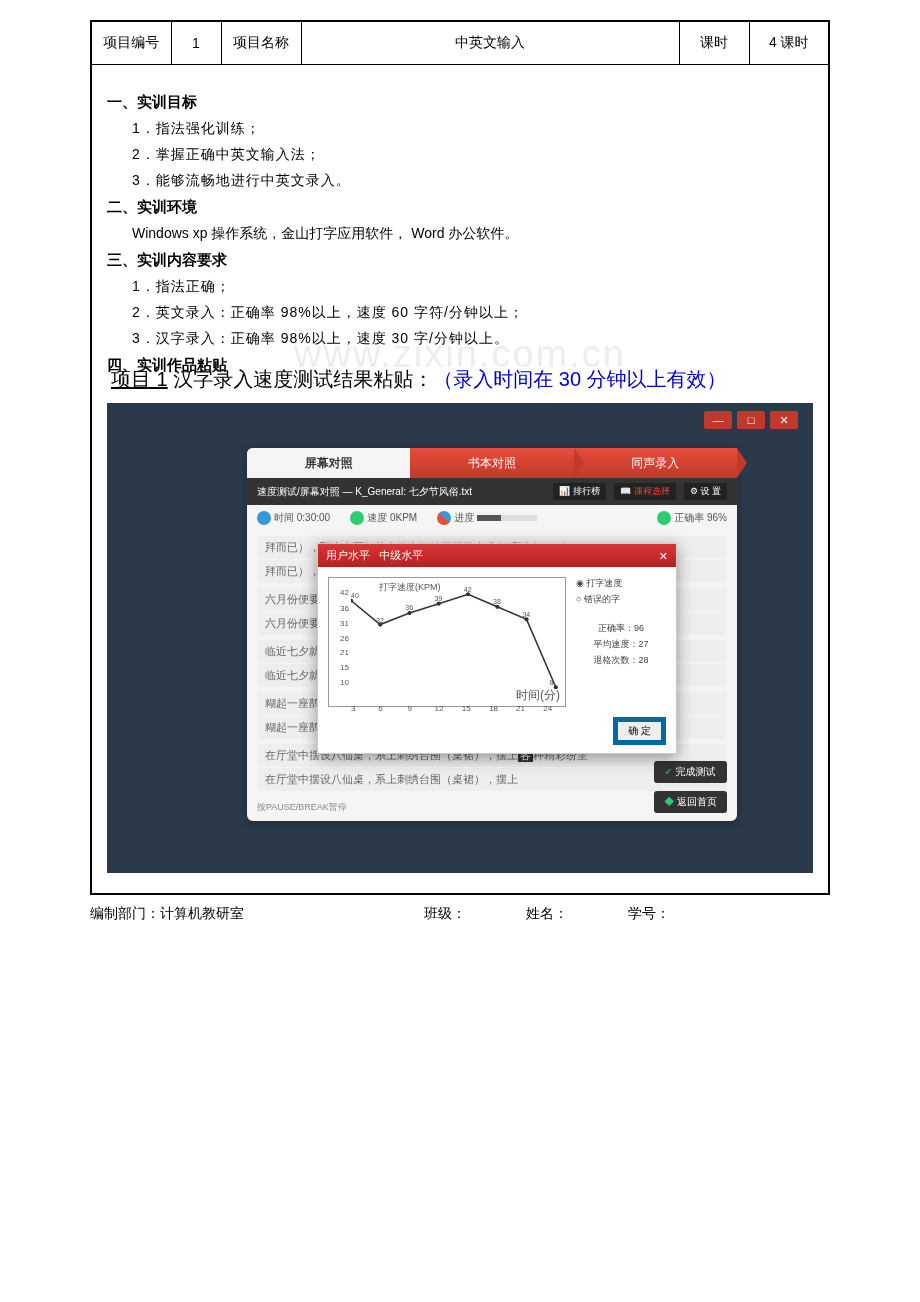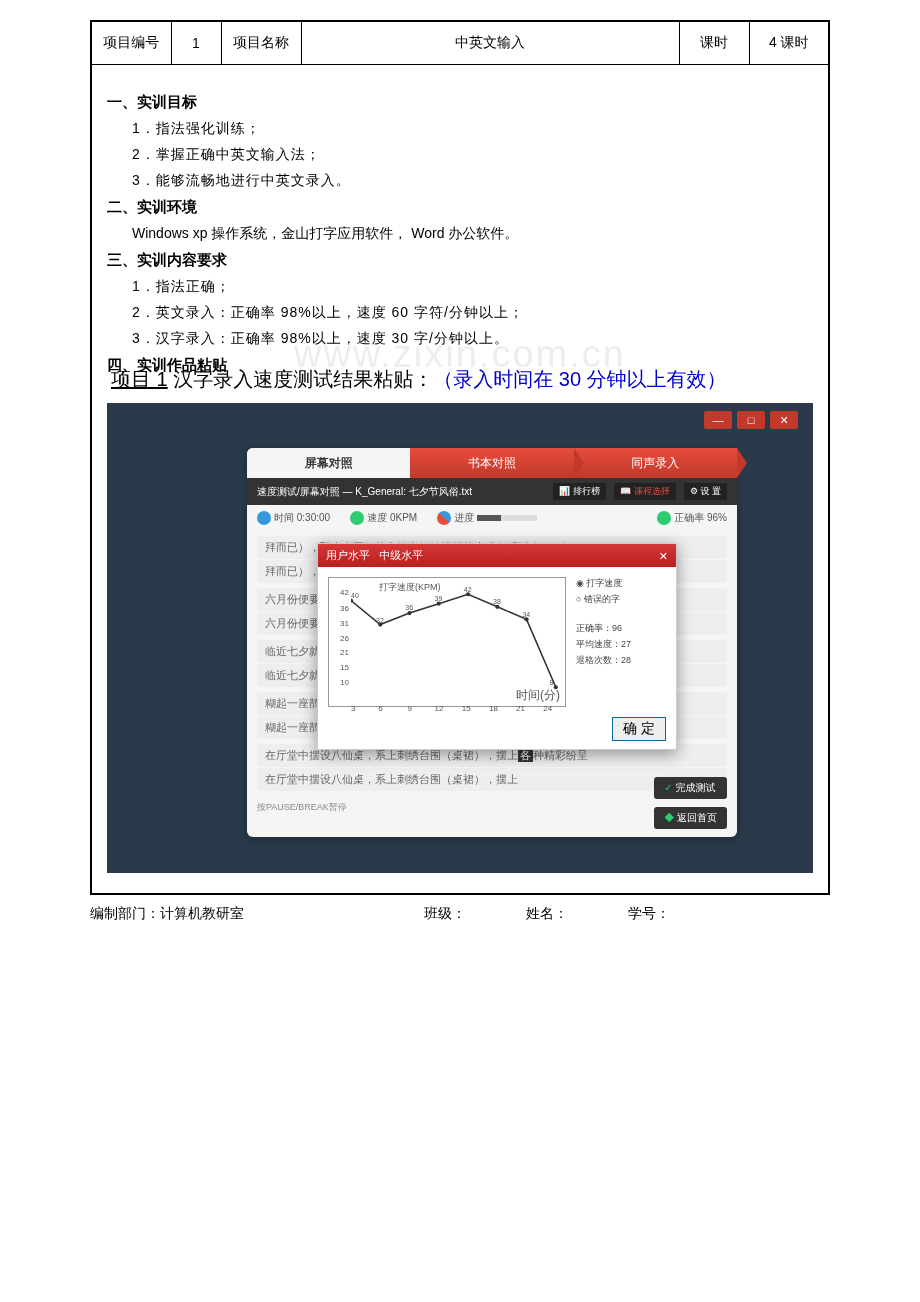--- a/index.html
+++ b/index.html
@@ -27,21 +27,21 @@
     .project-title .underline { text-decoration: underline; }
     .blue-text { color: #0000CC; }
     
     .watermark { position: relative; color: #ddd; font-size: 38px; opacity: 0.5; text-align: center; margin-top: -50px; margin-bottom: -20px; z-index: -1; letter-spacing: 2px; }
     
     .screenshot-container { background: #2a3a4a; margin-top: 10px; padding: 0; position: relative; height: 470px; }
     
     .window-controls { position: absolute; top: 8px; right: 15px; display: flex; gap: 5px; }
     .window-btn { width: 28px; height: 18px; background: #c0392b; border-radius: 2px; display: flex; align-items: center; justify-content: center; color: white; font-size: 11px; }
     
-    .app-panel { position: absolute; left: 140px; top: 45px; width: 490px; background: #f5f5f5; border-radius: 6px; box-shadow: 0 2px 8px rgba(0,0,0,0.3); padding-bottom: 18px; }
+    .app-panel { position: absolute; left: 140px; top: 45px; width: 490px; background: #f5f5f5; border-radius: 6px; box-shadow: 0 2px 8px rgba(0,0,0,0.3); padding-bottom: 2px; }
     
     .tabs { display: flex; height: 30px; }
     .tab { flex: 1; text-align: center; line-height: 30px; font-size: 12px; position: relative; }
     .tab.active { background: #f5f5f5; color: #333; font-weight: bold; border-radius: 6px 0 0 0; }
     .tab.red { background: linear-gradient(#e74c3c, #c0392b); color: white; }
     .tab.red:after { content: ""; position: absolute; right: -10px; top: 0; border-left: 10px solid #c0392b; border-top: 15px solid transparent; border-bottom: 15px solid transparent; z-index: 1; }
     
     .toolbar { background: #333; color: white; font-size: 10px; padding: 5px 10px; display: flex; justify-content: space-between; align-items: center; }
     .toolbar-btns { display: flex; gap: 8px; }
     .toolbar-btn { background: #222; padding: 2px 6px; border-radius: 2px; font-size: 9px; }
@@ -75,24 +75,24 @@
     .chart-title { position: absolute; top: 3px; left: 50px; font-size: 9px; color: #555; }
     .y-axis { position: absolute; left: 2px; top: 10px; bottom: 15px; width: 20px; }
     .y-tick { position: absolute; font-size: 8px; color: #555; right: 2px; }
     .x-axis { position: absolute; bottom: 2px; left: 22px; right: 5px; }
     .x-tick { position: absolute; font-size: 8px; color: #555; }
     .x-label { position: absolute; bottom: 2px; right: 5px; font-size: 12px; color: #555; }
     .chart-svg { position: absolute; left: 22px; top: 10px; right: 5px; bottom: 15px; }
     
     .chart-stats { width: 90px; font-size: 9px; color: #444; }
     .radio-opt { margin-bottom: 3px; }
-    .stat-line { margin: 3px 0; }
+    .stat-line { margin: 3px 0; text-align: center; }
     
     .modal-confirm { text-align: right; padding: 0 10px 8px; }
-    .confirm-btn { border: 1px solid #0369a1; background: #eee; font-size: 14px; padding: 2px 10px; }
+    .confirm-btn { border: 5px solid #0369a1; background: #eee; font-size: 10px; padding: 2px 10px; }
     
     .footer { display: flex; font-size: 14px; padding: 10px 0; }
     .footer-item { margin-right: 60px; }
   </style>
 </head>
 <body>
 
 <div class="page-wrapper">
   <table class="main-table">
     <tbody>

